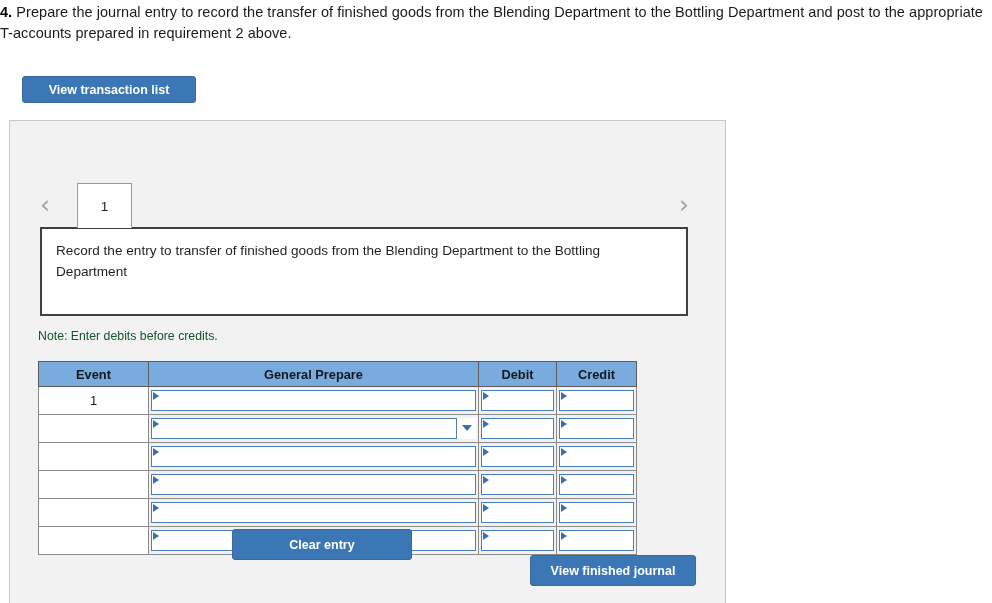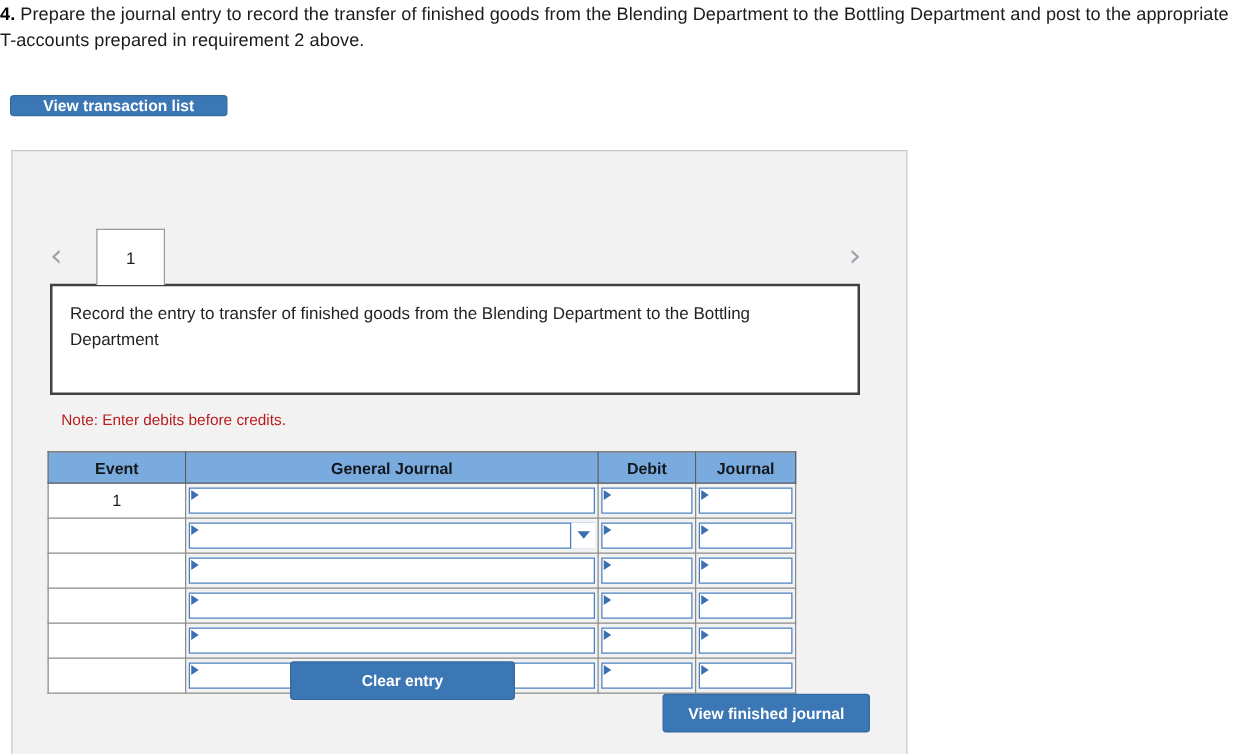--- a/index.html
+++ b/index.html
@@ -48,24 +48,24 @@
     box-sizing: border-box;
     padding: 0;
     display: flex;
     align-items: center;
     justify-content: center;
     user-select: none;
   }
 
   #view-transaction-list {
     position: absolute;
-    left: 8px;
+    left: 22px;
     top: 76px;
     width: 174px;
-    height: 17px;
+    height: 27px;
   }
 
   
   .panel {
     position: absolute;
     left: 9px;
     top: 120px;
     width: 717px;
     height: 490px;
     background: #f2f2f2;
@@ -136,22 +136,21 @@
     line-height: 21px;
     color: #1f2124;
   }
 
   
   .note {
     position: absolute;
     left: 28px;
     top: 208px;
     font-size: 12.3px;
-    color: #b91c1c;
-    margin-left: 11px;
+    color: #14532d;
   }
 
   
   .jtable {
     position: absolute;
     left: 28px;
     top: 240px;
     border-collapse: collapse;
     table-layout: fixed;
     background: #f2f2f2;
@@ -294,23 +293,23 @@
     <table class="jtable">
       <colgroup>
         <col class="col-event">
           <col class="col-journal">
           <col class="col-debit">
           <col class="col-credit">
       </colgroup>
       <thead>
         <tr>
           <th>Event</th>
-          <th>General Journal</th>
+          <th>General Prepare</th>
           <th>Debit</th>
-          <th>Journal</th>
+          <th>Credit</th>
         </tr>
       </thead>
       <tbody id="journal-body">
           <tr>
             <td class="event-cell">1</td>
             <td class="field-cell">
               <div class="field"></div>
             </td>
             <td class="field-cell">
               <div class="field"></div>

